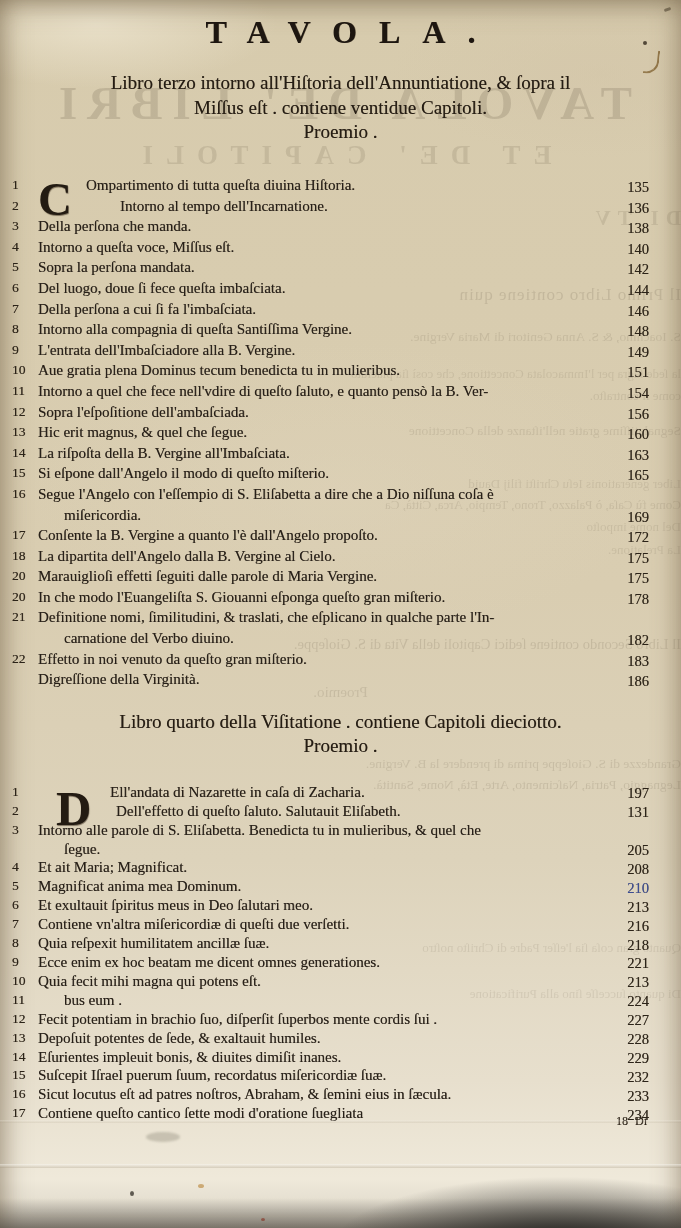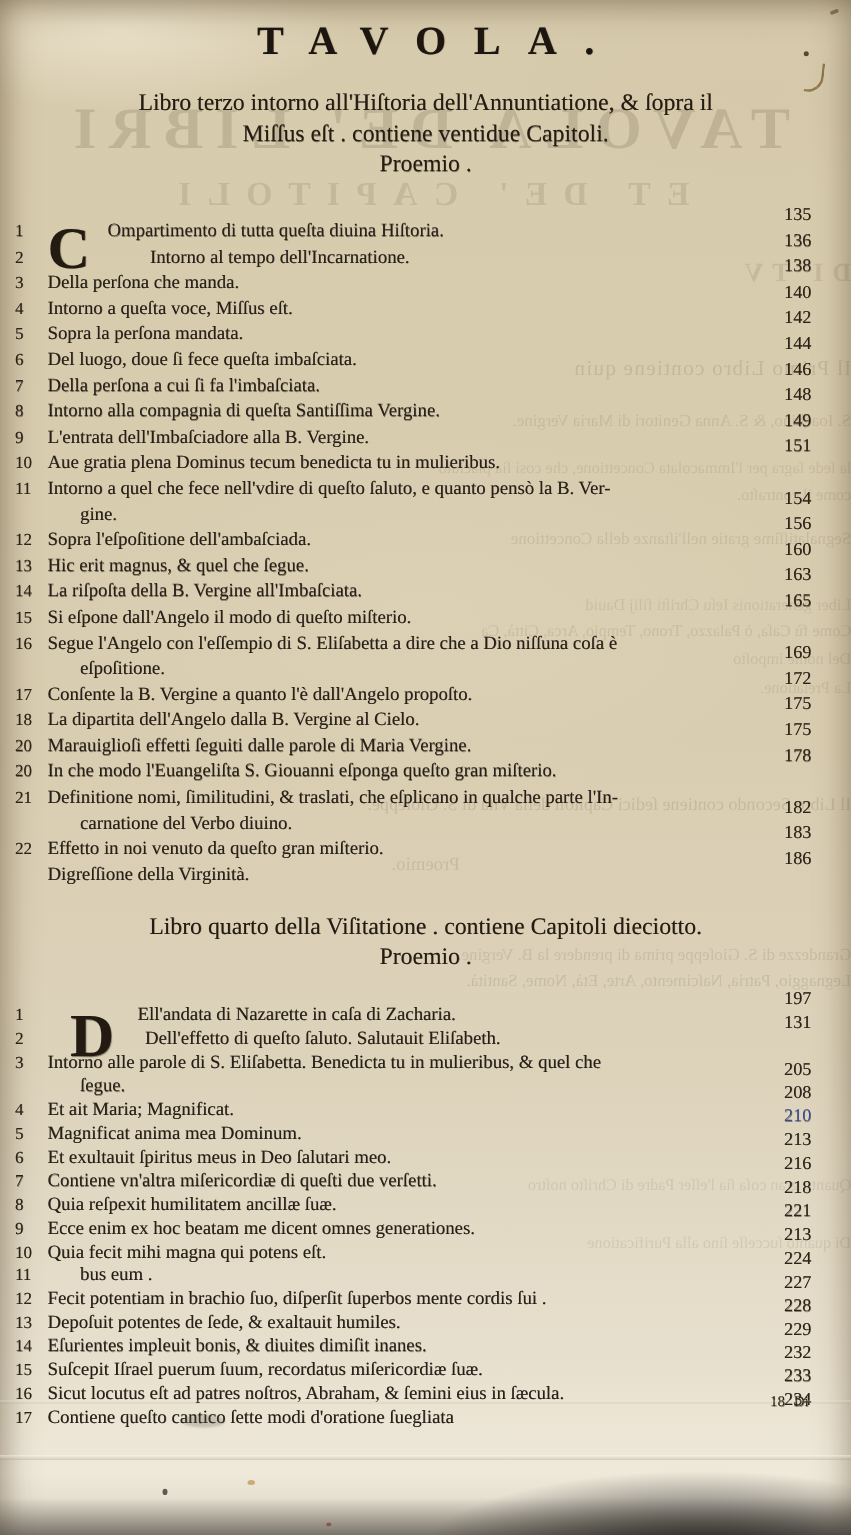--- a/index.html
+++ b/index.html
@@ -39,21 +39,21 @@
   .proemio{
     text-align:center;font-size:19px;line-height:24px;color:#241c13;
     text-shadow:.3px .3px .5px rgba(45,32,18,.5);
   }
   .entries{position:relative;margin:0 30px 0 8px;font-size:15px;}
   .entries.list-a{margin-top:31px;line-height:20.6px;}
   .entries.list-b{margin-top:25px;line-height:18.9px;}
   .entry{position:relative;padding-left:30px;padding-right:4px;
     text-shadow:.3px .3px .45px rgba(45,32,18,.5);}
   .entry .num{position:absolute;left:4px;top:0;width:24px;font-size:13.5px;color:#2b2318;}
-  .entry .pg{position:absolute;right:2px;bottom:16px;font-size:14.5px;line-height:1;color:#2b2318;margin-left:12px;}
+  .entry .pg{position:absolute;right:2px;bottom:1px;font-size:14.5px;line-height:1;color:#2b2318;margin-left:12px;}
   .entry .line{display:block;white-space:nowrap;}
   .entry .line.cont{padding-left:26px;}
   .entry.dc1-c{padding-left:78px;}
   .entry.dc2-c{padding-left:112px;}
   .entry.dc1-d{padding-left:102px;}
   .entry.dc2-d{padding-left:108px;}
   .dropcap{
     position:absolute;font-weight:bold;color:#231b12;line-height:1;
     text-shadow:.5px .5px .7px rgba(45,32,18,.5);
   }
@@ -127,26 +127,26 @@
           <div class="entry dc1-c"><span class="num">1</span><span class="dropcap dc-c">C</span><span class="text"><span class="line">Ompartimento di tutta queſta diuina Hiſtoria.</span></span><span class="pg">135</span></div>
           <div class="entry dc2-c"><span class="num">2</span><span class="text"><span class="line">Intorno al tempo dell'Incarnatione.</span></span><span class="pg">136</span></div>
           <div class="entry"><span class="num">3</span><span class="text"><span class="line">Della perſona che manda.</span></span><span class="pg">138</span></div>
           <div class="entry"><span class="num">4</span><span class="text"><span class="line">Intorno a queſta voce, Miſſus eſt.</span></span><span class="pg">140</span></div>
           <div class="entry"><span class="num">5</span><span class="text"><span class="line">Sopra la perſona mandata.</span></span><span class="pg">142</span></div>
           <div class="entry"><span class="num">6</span><span class="text"><span class="line">Del luogo, doue ſi fece queſta imbaſciata.</span></span><span class="pg">144</span></div>
           <div class="entry"><span class="num">7</span><span class="text"><span class="line">Della perſona a cui ſi fa l'imbaſciata.</span></span><span class="pg">146</span></div>
           <div class="entry"><span class="num">8</span><span class="text"><span class="line">Intorno alla compagnia di queſta Santiſſima Vergine.</span></span><span class="pg">148</span></div>
           <div class="entry"><span class="num">9</span><span class="text"><span class="line">L'entrata dell'Imbaſciadore alla B. Vergine.</span></span><span class="pg">149</span></div>
           <div class="entry"><span class="num">10</span><span class="text"><span class="line">Aue gratia plena Dominus tecum benedicta tu in mulieribus.</span></span><span class="pg">151</span></div>
-          <div class="entry"><span class="num">11</span><span class="text"><span class="line">Intorno a quel che fece nell'vdire di queſto ſaluto, e quanto pensò la B. Ver-</span><span class="line cont">gine.</span></span><span class="pg">154</span></div>
+          <div class="entry"><span class="num">11</span><span class="text"><span class="line">Intorno a quel che fece nell'vdire di queſto ſaluto, e quanto pensò la B. Ver-</span></span><span class="pg">154</span></div>
           <div class="entry"><span class="num">12</span><span class="text"><span class="line">Sopra l'eſpoſitione dell'ambaſciada.</span></span><span class="pg">156</span></div>
           <div class="entry"><span class="num">13</span><span class="text"><span class="line">Hic erit magnus, &amp; quel che ſegue.</span></span><span class="pg">160</span></div>
           <div class="entry"><span class="num">14</span><span class="text"><span class="line">La riſpoſta della B. Vergine all'Imbaſciata.</span></span><span class="pg">163</span></div>
           <div class="entry"><span class="num">15</span><span class="text"><span class="line">Si eſpone dall'Angelo il modo di queſto miſterio.</span></span><span class="pg">165</span></div>
-          <div class="entry"><span class="num">16</span><span class="text"><span class="line">Segue l'Angelo con l'eſſempio di S. Eliſabetta a dire che a Dio niſſuna coſa è</span><span class="line cont">eſpoſitione.</span></span><span class="pg">169</span></div>
+          <div class="entry"><span class="num">16</span><span class="text"><span class="line">Segue l'Angelo con l'eſſempio di S. Eliſabetta a dire che a Dio niſſuna coſa è</span><span class="line cont">miſericordia.</span></span><span class="pg">169</span></div>
           <div class="entry"><span class="num">17</span><span class="text"><span class="line">Conſente la B. Vergine a quanto l'è dall'Angelo propoſto.</span></span><span class="pg">172</span></div>
           <div class="entry"><span class="num">18</span><span class="text"><span class="line">La dipartita dell'Angelo dalla B. Vergine al Cielo.</span></span><span class="pg">175</span></div>
           <div class="entry"><span class="num">20</span><span class="text"><span class="line">Marauiglioſi effetti ſeguiti dalle parole di Maria Vergine.</span></span><span class="pg">175</span></div>
           <div class="entry"><span class="num">20</span><span class="text"><span class="line">In che modo l'Euangeliſta S. Giouanni eſponga queſto gran miſterio.</span></span><span class="pg">178</span></div>
           <div class="entry"><span class="num">21</span><span class="text"><span class="line">Definitione nomi, ſimilitudini, &amp; traslati, che eſplicano in qualche parte l'In-</span><span class="line cont">carnatione del Verbo diuino.</span></span><span class="pg">182</span></div>
           <div class="entry"><span class="num">22</span><span class="text"><span class="line">Effetto in noi venuto da queſto gran miſterio.</span></span><span class="pg">183</span></div>
           <div class="entry"><span class="num"></span><span class="text"><span class="line">Digreſſione della Virginità.</span></span><span class="pg">186</span></div>
         </div>
     </section>
 

